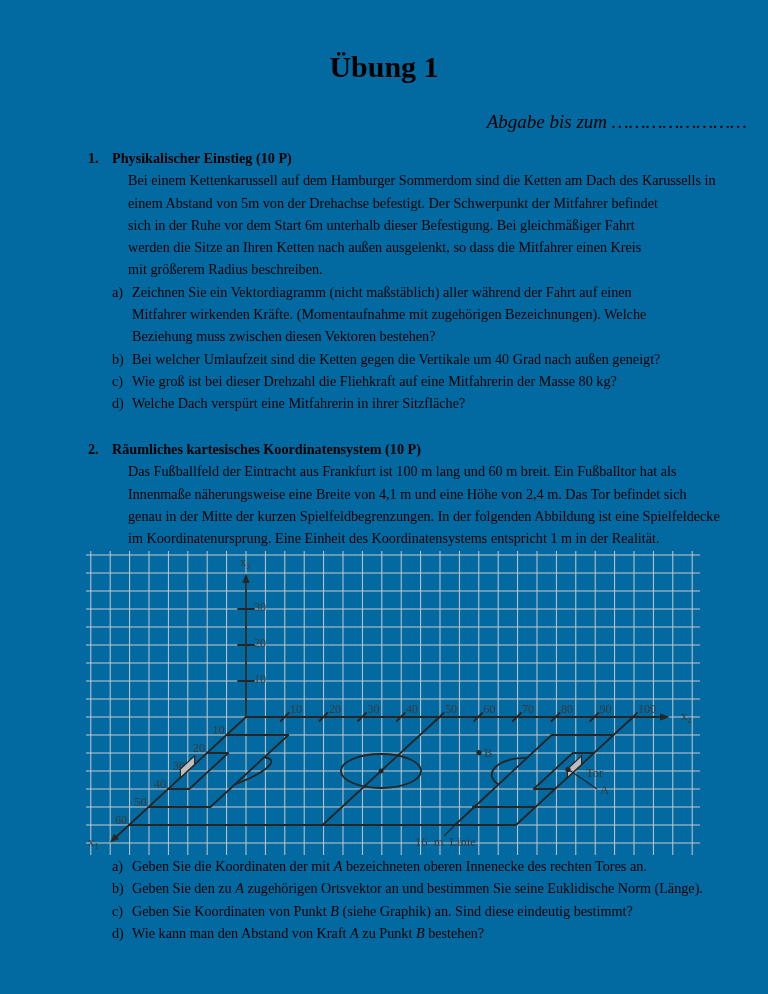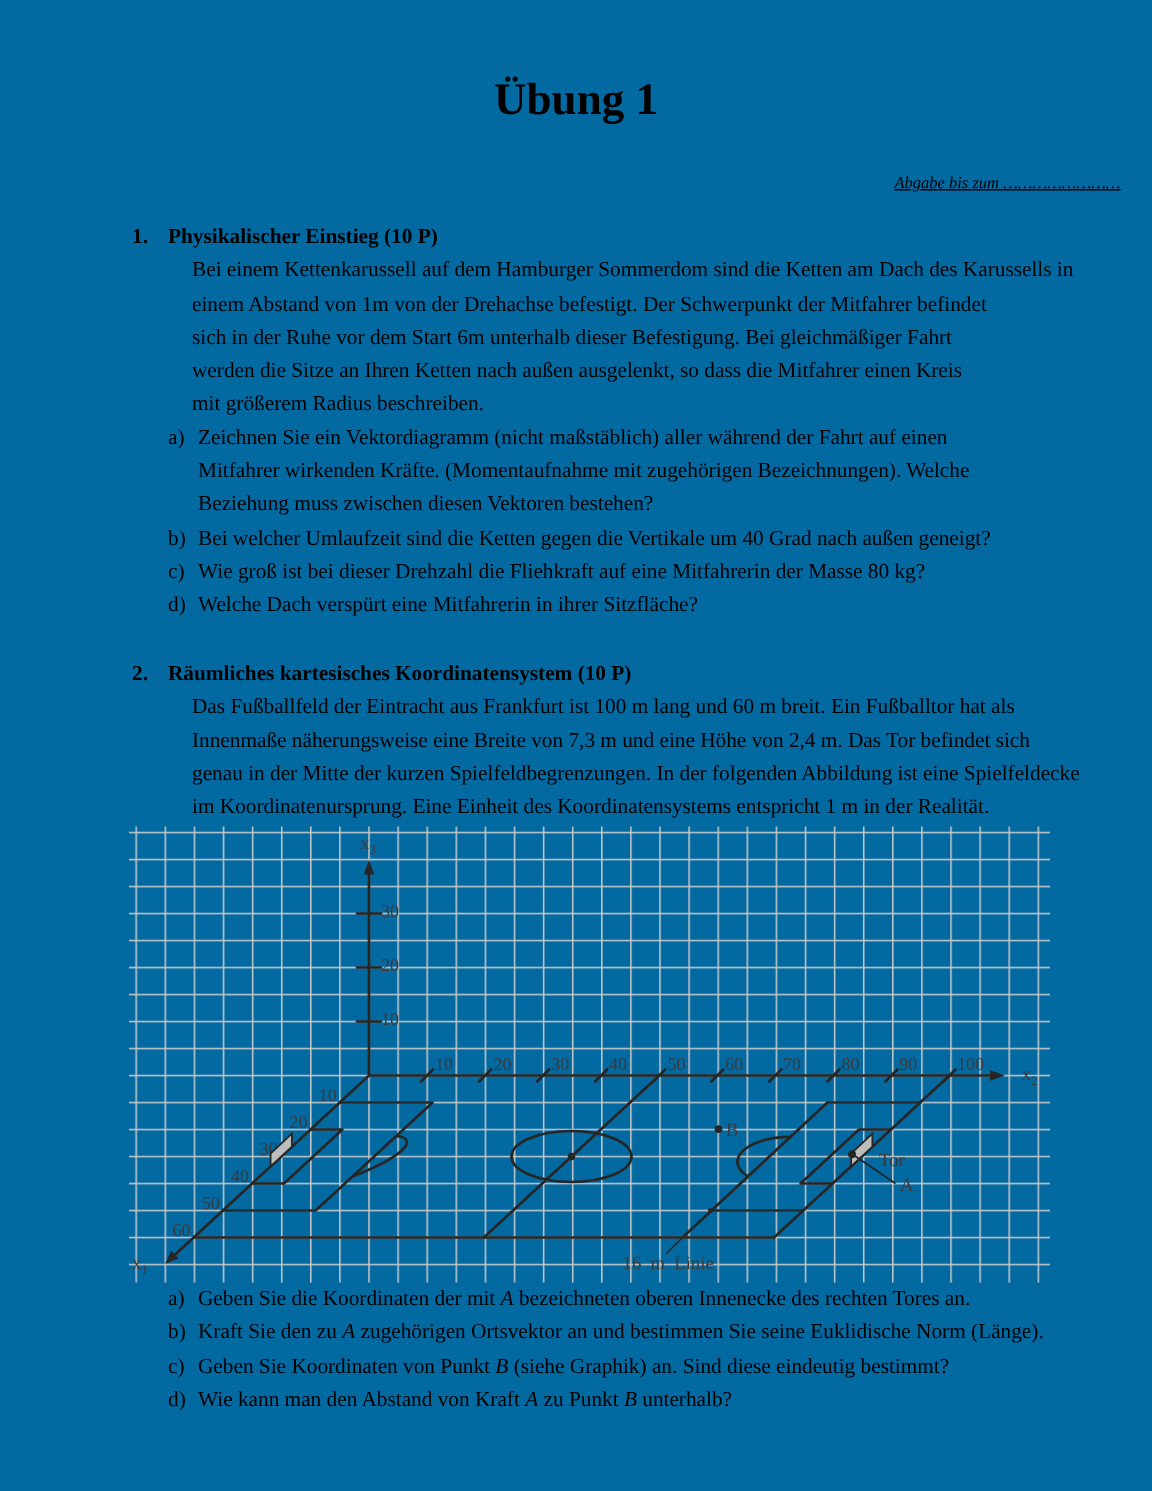--- a/index.html
+++ b/index.html
@@ -15,23 +15,22 @@
   }
   .title {
     position: absolute;
     left: 0; top: 49px; width: 768px;
     text-align: center;
     font-size: 30px; font-weight: bold; line-height: 36px;
   }
   .due {
     position: absolute;
     right: 65px; top: 111px;
-    font-size: 11px; font-style: italic; line-height: 22px;
+    font-size: 19px; font-style: italic; line-height: 22px;
     white-space: nowrap;
-    text-decoration: underline;
   }
   .ln {
     position: absolute;
     font-size: 14.2px; line-height: 22px; height: 22px;
     white-space: nowrap;
   }
   .num { left: 88px; font-weight: bold; }
   .head { left: 112px; font-weight: bold; }
   .body { left: 112px; margin-left: 16px; }
   .tlabel { left: 112px; }
@@ -52,21 +51,21 @@
 
 <div id="page">
 
   <div class="title">Übung 1</div>
   <div class="due"><span>Abgabe bis zum</span> <span>……………………</span></div>
 
   <div>
     <div class="ln num" style="top:147px">1.</div>
     <div class="ln head" style="top:147px">Physikalischer Einstieg (10 P)</div>
     <div class="ln body" style="top:169px">Bei einem Kettenkarussell auf dem Hamburger Sommerdom sind die Ketten am Dach des Karussells in</div>
-    <div class="ln body" style="top:192px">einem Abstand von 1m von der Drehachse befestigt. Der Schwerpunkt der Mitfahrer befindet</div>
+    <div class="ln body" style="top:192px">einem Abstand von 5m von der Drehachse befestigt. Der Schwerpunkt der Mitfahrer befindet</div>
     <div class="ln body" style="top:214px">sich in der Ruhe vor dem Start 6m unterhalb dieser Befestigung. Bei gleichmäßiger Fahrt</div>
     <div class="ln body" style="top:236px">werden die Sitze an Ihren Ketten nach außen ausgelenkt, so dass die Mitfahrer einen Kreis</div>
     <div class="ln body" style="top:258px">mit größerem Radius beschreiben.</div>
 
     <div class="ln tlabel" style="top:281px">a)</div>
     <div class="ln ttext" style="top:281px">Zeichnen Sie ein Vektordiagramm (nicht maßstäblich) aller während der Fahrt auf einen</div>
     <div class="ln ttext" style="top:303px">Mitfahrer wirkenden Kräfte. (Momentaufnahme mit zugehörigen Bezeichnungen). Welche</div>
     <div class="ln ttext" style="top:325px">Beziehung muss zwischen diesen Vektoren bestehen?</div>
 
     <div class="ln tlabel" style="top:348px">b)</div>
@@ -76,21 +75,21 @@
     <div class="ln ttext" style="top:370px">Wie groß ist bei dieser Drehzahl die Fliehkraft auf eine Mitfahrerin der Masse 80 kg?</div>
 
     <div class="ln tlabel" style="top:392px">d)</div>
     <div class="ln ttext" style="top:392px">Welche Dach verspürt eine Mitfahrerin in ihrer Sitzfläche?</div>
   </div>
 
   <div>
     <div class="ln num" style="top:438px">2.</div>
     <div class="ln head" style="top:438px">Räumliches kartesisches Koordinatensystem (10 P)</div>
     <div class="ln body" style="top:460px">Das Fußballfeld der Eintracht aus Frankfurt ist 100 m lang und 60 m breit. Ein Fußballtor hat als</div>
-    <div class="ln body" style="top:483px">Innenmaße näherungsweise eine Breite von 7,3 m und eine Höhe von 2,4 m. Das Tor befindet sich</div>
+    <div class="ln body" style="top:483px">Innenmaße näherungsweise eine Breite von 4,1 m und eine Höhe von 2,4 m. Das Tor befindet sich</div>
     <div class="ln body" style="top:505px">genau in der Mitte der kurzen Spielfeldbegrenzungen. In der folgenden Abbildung ist eine Spielfeldecke</div>
     <div class="ln body" style="top:527px">im Koordinatenursprung. Eine Einheit des Koordinatensystems entspricht 1 m in der Realität.</div>
   </div>
 
   <svg id="figure" viewBox="80 545 630 315" width="630" height="315" xmlns="http://www.w3.org/2000/svg">
     <defs>
       <pattern id="gridpat" x="245.5" y="716.5" width="19.4" height="18" patternUnits="userSpaceOnUse">
         <path d="M0.5 0 V18 M0 0.5 H19.4" stroke="#c9c9c9" stroke-width="1" fill="none"></path>
       </pattern>
     </defs>
@@ -175,22 +174,22 @@
       <text x="484" y="757" class="lbl">B</text>
       <text x="415" y="846" class="lbl" word-spacing="3">16 m Linie</text>
     </g>
   </svg>
 
   <div>
     <div class="ln tlabel" style="top:855px">a)</div>
     <div class="ln ttext" style="top:855px"><span>Geben Sie die Koordinaten der mit </span><i>A</i><span> bezeichneten oberen Innenecke des rechten Tores an.</span></div>
 
     <div class="ln tlabel" style="top:877px">b)</div>
-    <div class="ln ttext" style="top:877px"><span>Kraft Sie den zu </span><i>A</i><span> zugehörigen Ortsvektor an und bestimmen Sie seine Euklidische Norm (Länge).</span></div>
+    <div class="ln ttext" style="top:877px"><span>Geben Sie den zu </span><i>A</i><span> zugehörigen Ortsvektor an und bestimmen Sie seine Euklidische Norm (Länge).</span></div>
 
     <div class="ln tlabel" style="top:900px">c)</div>
     <div class="ln ttext" style="top:900px"><span>Geben Sie Koordinaten von Punkt </span><i>B</i><span> (siehe Graphik) an. Sind diese eindeutig bestimmt?</span></div>
 
     <div class="ln tlabel" style="top:922px">d)</div>
-    <div class="ln ttext" style="top:922px"><span>Wie kann man den Abstand von Kraft </span><i>A</i><span> zu Punkt </span><i>B</i><span> unterhalb?</span></div>
+    <div class="ln ttext" style="top:922px"><span>Wie kann man den Abstand von Kraft </span><i>A</i><span> zu Punkt </span><i>B</i><span> bestehen?</span></div>
   </div>
 
 </div>
 
 </body></html>

